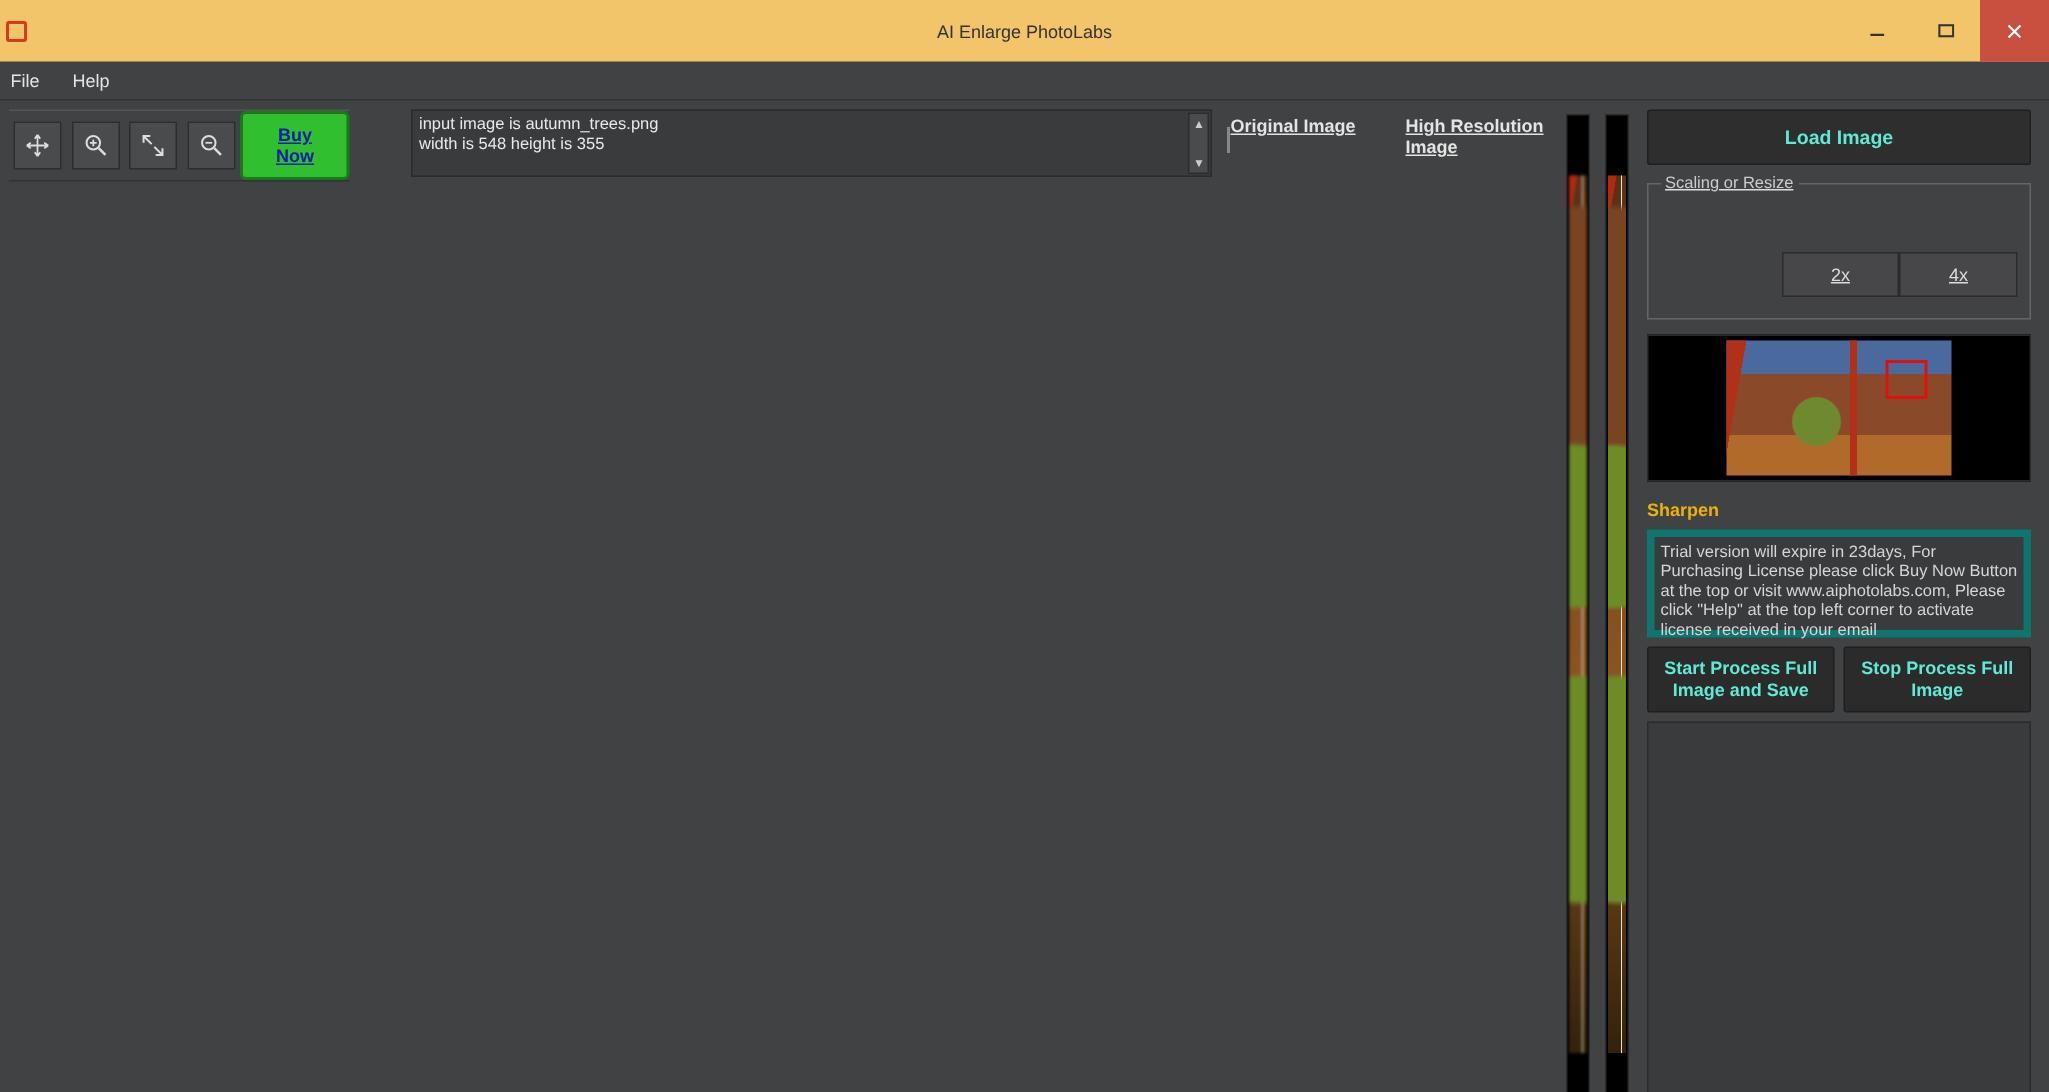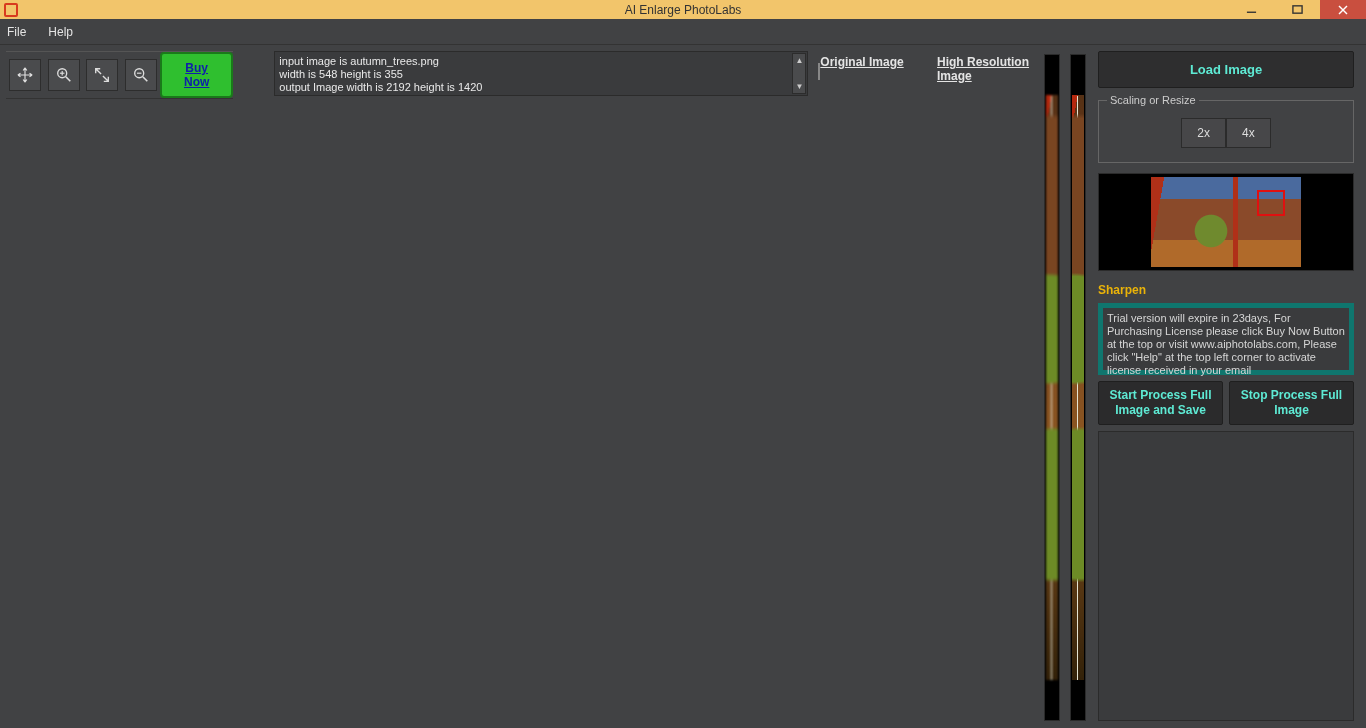--- a/index.html
+++ b/index.html
@@ -7,21 +7,21 @@
     font-family: "Segoe UI", Tahoma, sans-serif;
     background: #414244;
     width: 1366px;
     height: 728px;
     overflow: hidden;
     color: #ddd;
     font-size: 12px;
   }
   
   .titlebar {
-    height: 19px;
+    height: 41px;
     background: #f2c56b;
     display: flex;
     align-items: center;
     position: relative;
   }
   .titlebar .app-icon {
     width: 14px; height: 14px; margin-left: 4px;
     border: 2px solid #d83a1e; border-radius: 2px;
     background: transparent;
   }
@@ -97,26 +97,26 @@
   }
   .viewer.orig .img-placeholder { filter: blur(1px) contrast(1.1); image-rendering: pixelated;}
   
   .big-btn {
     background: #2e2e2f; border: 1px solid #1f1f1f; color: #5eead4;
     text-align: center; padding: 10px 4px; font-weight: bold; font-size: 13px;
     border-radius: 2px;
   }
   .big-btn.dark { background: #2b2b2c; }
   fieldset.scaling {
-    border: 1px solid #666; padding: 12px 8px 14px; display:flex; justify-content:center;
+    border: 1px solid #666; padding: 12px 8px 14px; display:flex; justify-content:flex-end;text-decoration:underline;
   }
   fieldset.scaling legend { color:#ccc; font-size:11px; padding:0 3px;}
   .scale-btn {
     background:#474749; border:1px solid #2b2b2b; color:#ddd;
-    padding: 7px 15px; font-size:12px;
+    padding: 7px 32px; font-size:12px;margin-top:28px;
   }
   .thumb {
     background:#000; border:1px solid #2b2b2b; height:98px;
     display:flex; align-items:center; justify-content:center; position:relative;
     margin-top:4px;
   }
   .thumb-img {
     width: 150px; height: 90px;
     background:
       linear-gradient(100deg, #b03018 0 8%, transparent 8%),
@@ -211,21 +211,20 @@
       </div>
       <div class="tool-cell">
         <button class="buy-btn">Buy Now</button>
       </div>
     </div>
 
     <div class="info-row">
       <div class="info-box">
         <div>input image is autumn_trees.png</div>
         <div>width is 548 height is 355</div>
-        <div>output Image width is 2192 height is 1420</div>
         <div class="info-scroll">
           <div class="arr">▲</div>
           <div style="flex:1"></div>
           <div class="arr">▼</div>
         </div>
       </div>
       <div class="progress-wrap">
         <div class="progress-bar"></div>
       </div>
     </div>

